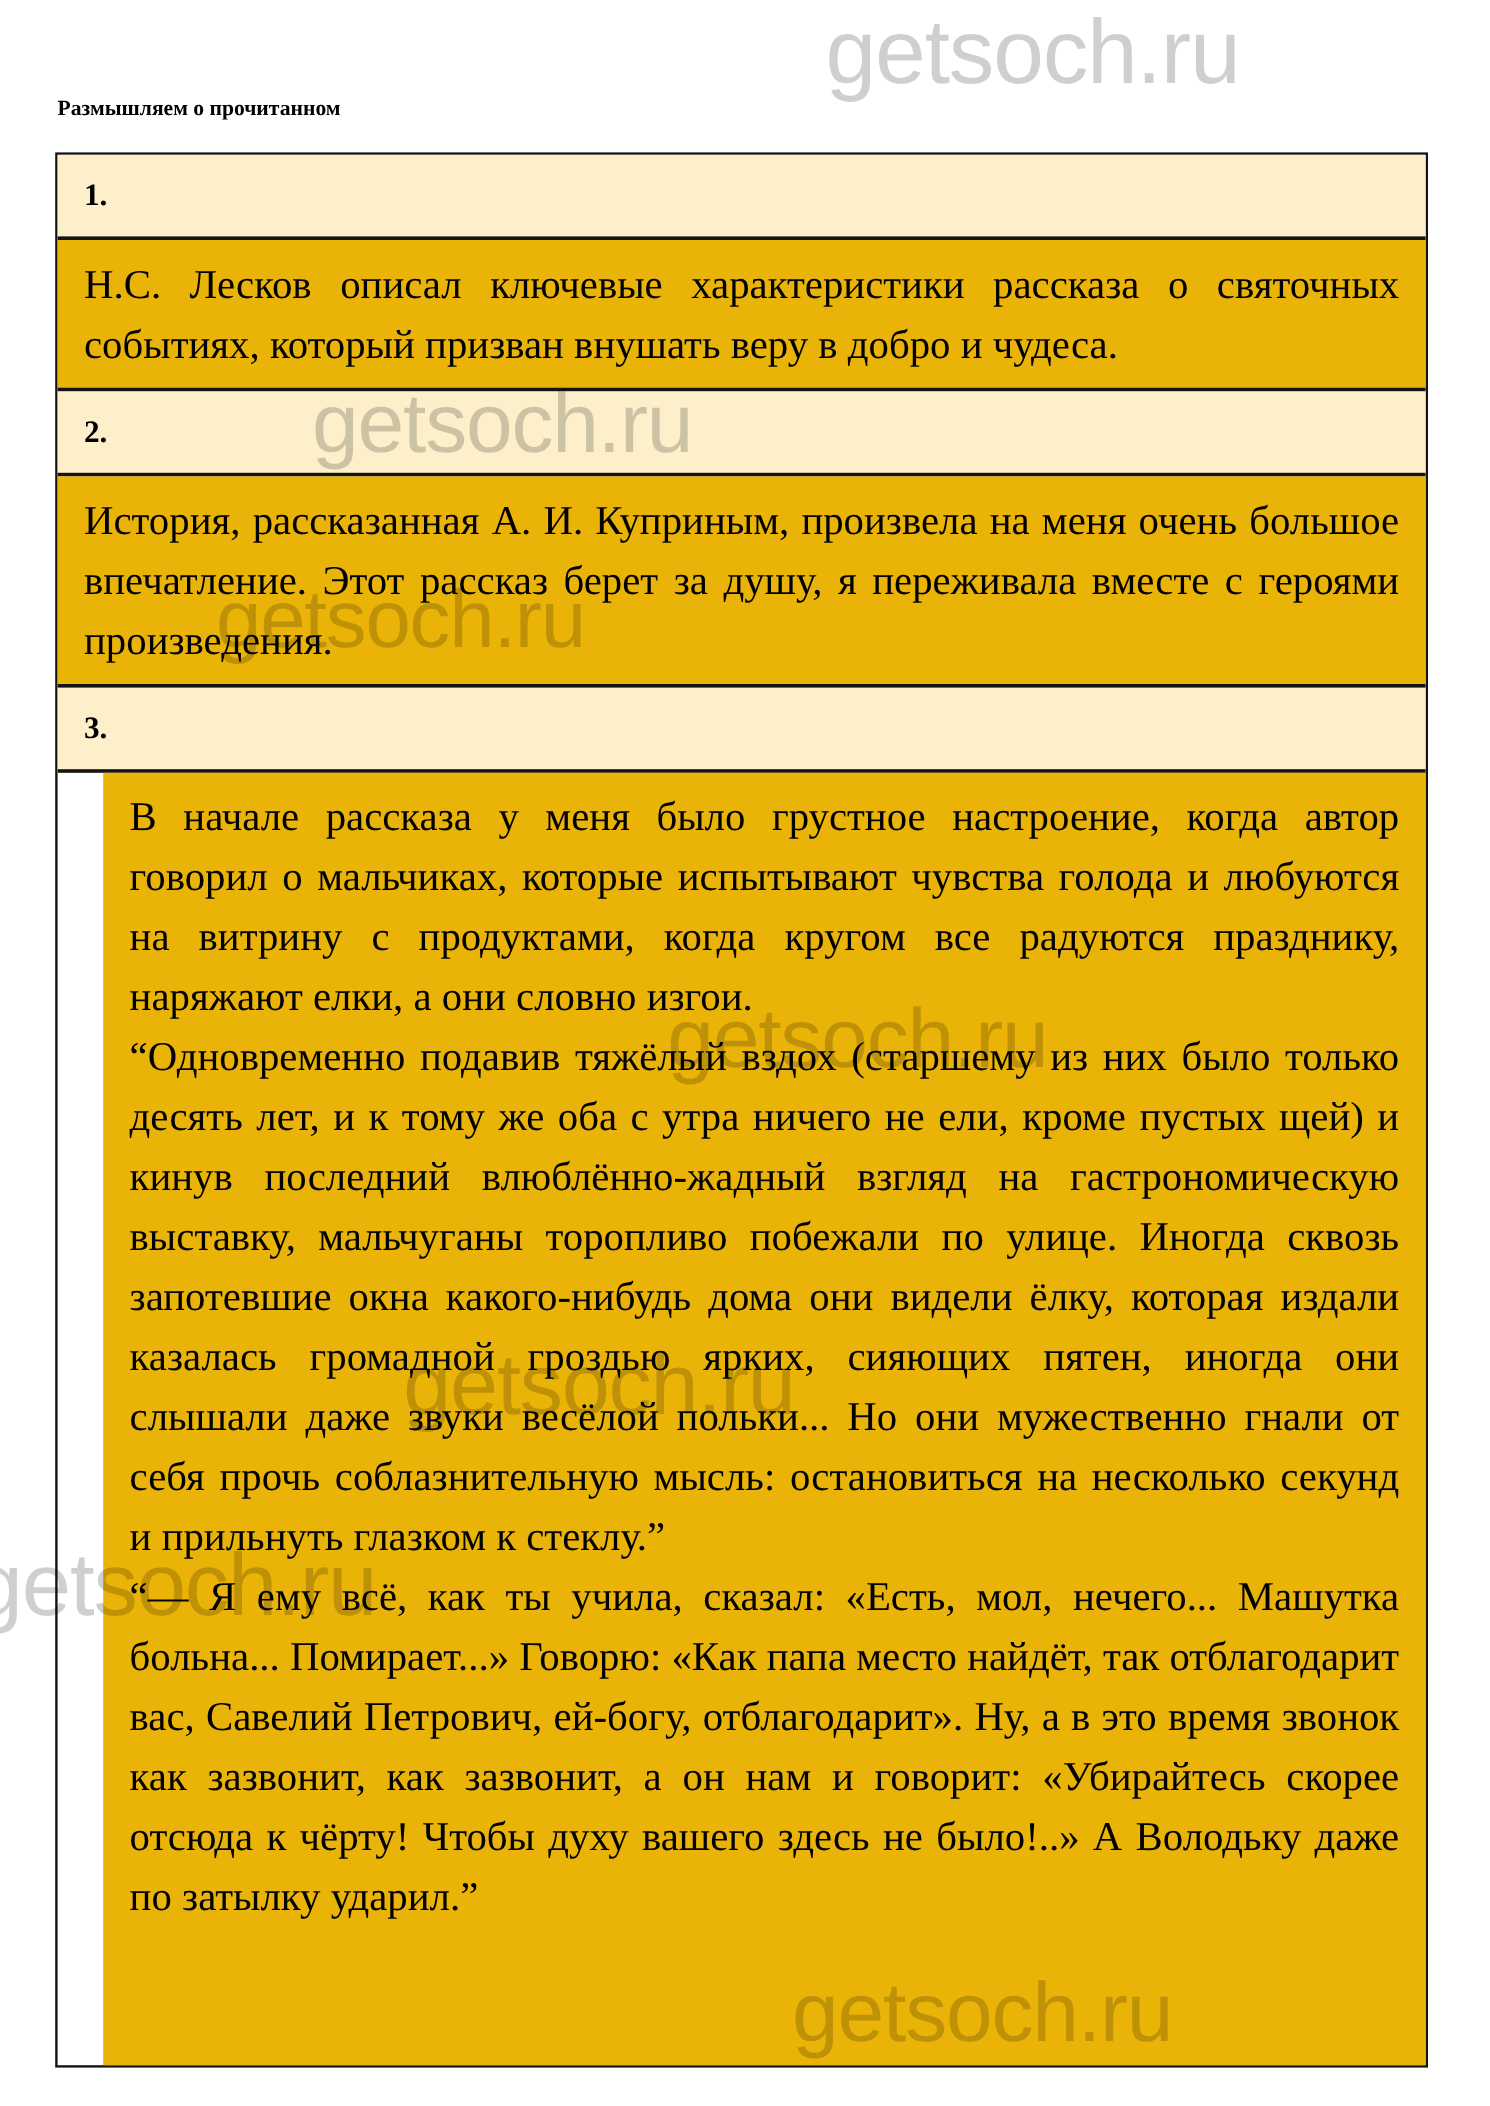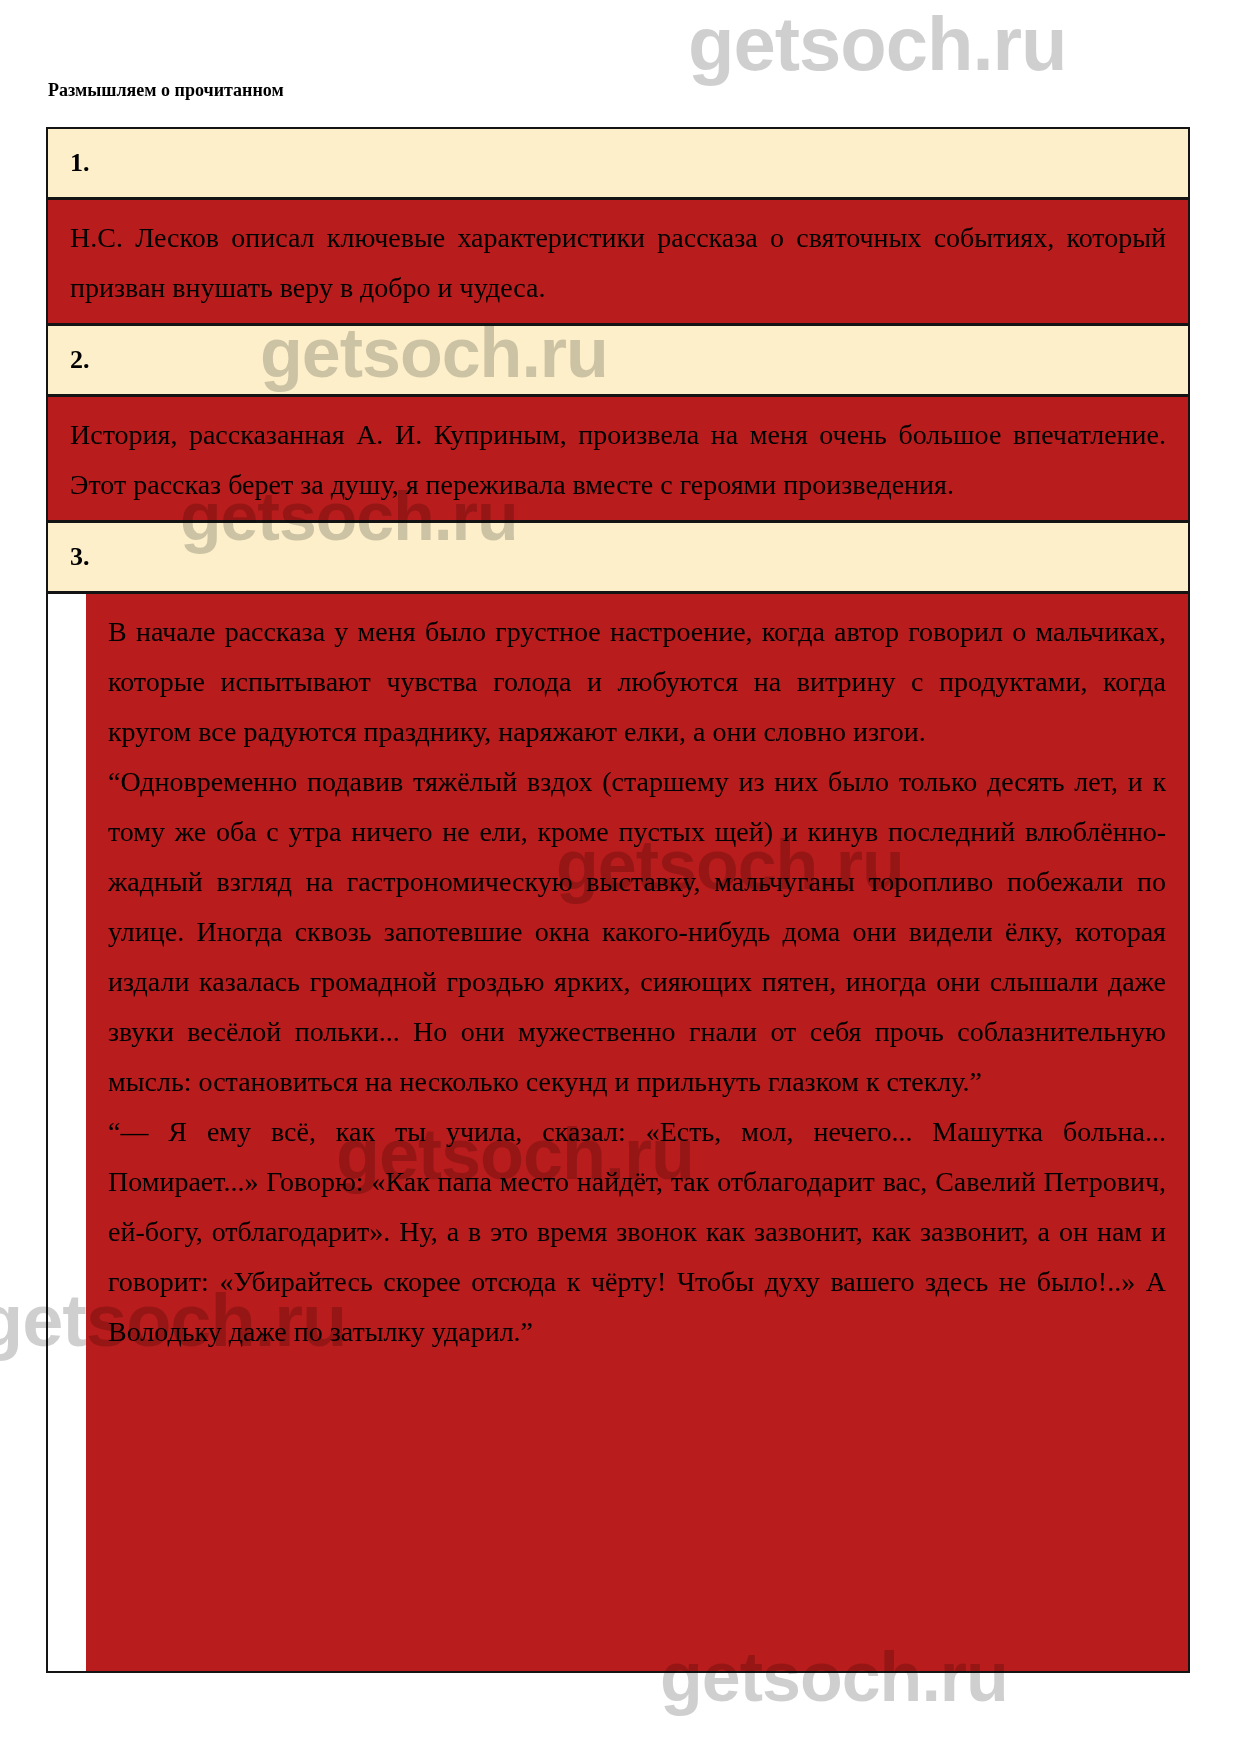--- a/index.html
+++ b/index.html
@@ -7,21 +7,21 @@
     width: 1242px; height: 1755px;
     background: #ffffff;
     position: relative;
     overflow: hidden;
     color: #000;
     font-family: "Liberation Serif", serif;
   }
   .watermark {
     position: absolute;
     font-family: "Liberation Sans", sans-serif;
-    font-weight: bold;
+    font-weight: normal;
     color: rgba(0,0,0,0.19);
     line-height: 1;
     letter-spacing: -1px;
     white-space: nowrap;
     pointer-events: none;
     z-index: 5;
   }
   .page-title {
     position: absolute;
     left: 48px; top: 80px;
@@ -42,23 +42,23 @@
     border-bottom: 3px solid #141414;
     display: flex;
     align-items: center;
     padding-left: 22px;
     font-weight: bold;
     font-size: 26px;
   }
   .band + .cell { border-top: 0; }
   .cell + .band { border-top: 3px solid #141414; }
   .cell {
-    background: #b91c1c;
+    background: #eab308;
     padding: 13px 22px 10px 22px;
-    font-size: 28px;
+    font-size: 34px;
     line-height: 50px;
     text-align: justify;
   }
   .cell-1, .cell-2 { min-height: 100px; }
   .cell-3 { min-height: 1054px; margin-left: 38px; }
   .cell p { margin: 0; }
 </style>
 </head>
 <body>
 

